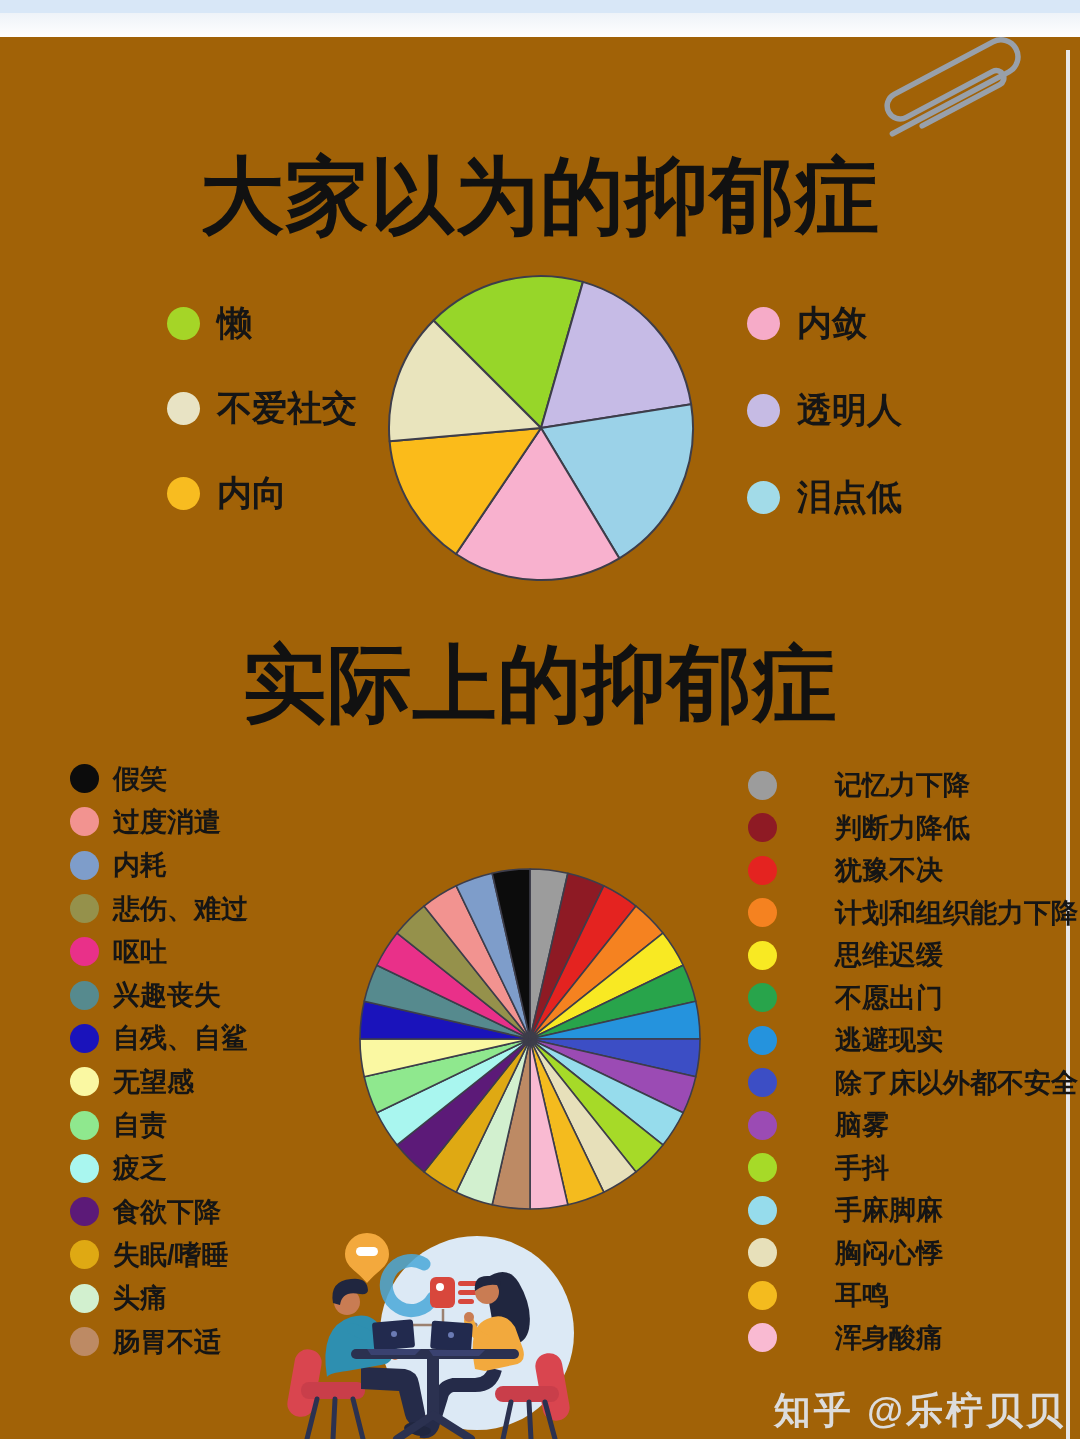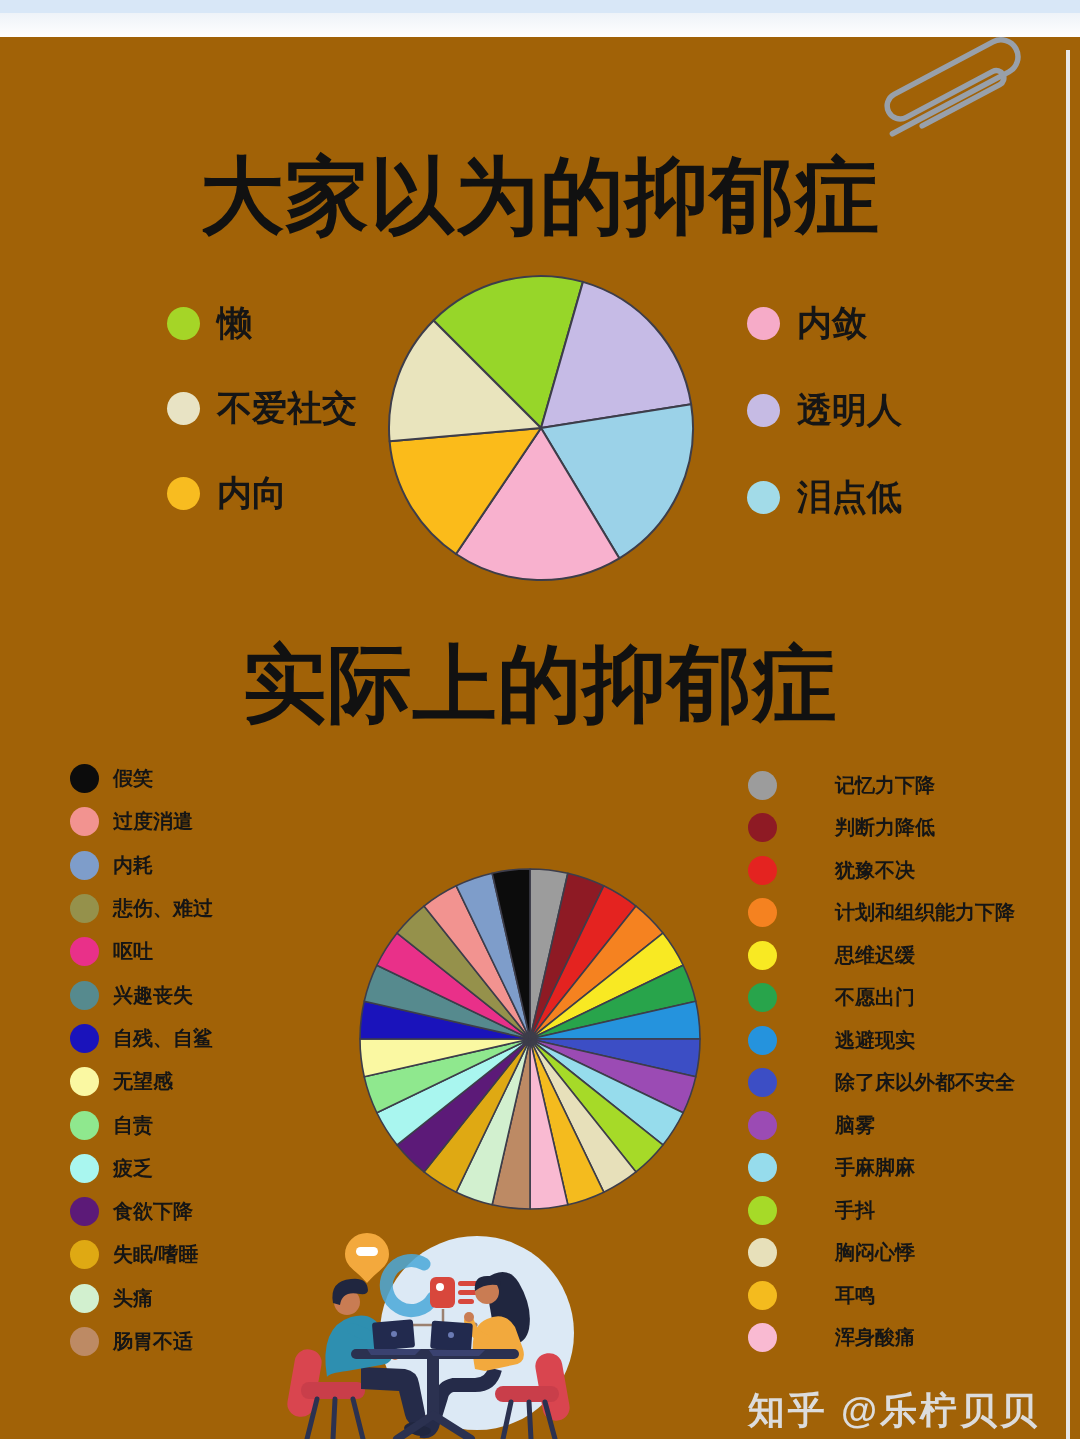--- a/index.html
+++ b/index.html
@@ -13,30 +13,30 @@
   #title1{top:148px;}
   #title2{top:636px;}
   .legend{position:absolute;}
   .legend-row{display:flex;align-items:center;}
   .dot{border-radius:50%;flex:none;}
   .s1 .legend-row{height:85px;}
   .s1 .dot{width:33px;height:33px;margin-right:17px;}
   .s1 .lab{font-size:35px;font-weight:800;color:#151515;}
   .s2 .legend-row{height:43.3px;}
   .s2 .dot{width:29px;height:29px;margin-right:14px;}
-  .s2 .lab{font-size:20px;font-weight:800;color:#151515;white-space:nowrap;}
+  .s2 .lab{font-size:27px;font-weight:800;color:#151515;white-space:nowrap;}
   #legend1-left{left:167px;top:281px;}
   #legend1-right{left:747px;top:280px;font-family:Liberation Serif, serif;}
   #legend1-right .legend-row{height:87px;}
   #legend2-left{left:70px;top:757px;}
   #legend2-right{left:748px;top:764px;}
   #legend2-right .legend-row{height:42.5px;gap:44px;}
   svg.pie{position:absolute;}
   .watermark{position:absolute;left:0;top:1386px;width:1040px;text-align:right;
-             font-size:37px;font-weight:700;color:#dcdcdc;letter-spacing:3px;}
+             font-size:37px;font-weight:700;color:#dcdcdc;letter-spacing:3px;padding-left:26px;}
   .paperclip{position:absolute;left:838px;top:4px;}
   .illus{position:absolute;left:281px;top:1217px;}
 </style>
 </head>
 <body>
 
 <div class="canvas">
   <div class="top-strip"></div>
   <div class="top-fade"></div>
   <div class="edge-right"></div>
@@ -178,26 +178,26 @@
       </div>
       <div class="legend-row">
         <span class="dot" style="background: rgb(60, 78, 197);"></span>
         <span class="lab">除了床以外都不安全</span>
       </div>
       <div class="legend-row">
         <span class="dot" style="background: rgb(155, 75, 180);"></span>
         <span class="lab">脑雾</span>
       </div>
       <div class="legend-row">
+        <span class="dot" style="background: rgb(166, 218, 40);"></span>
+        <span class="lab">手抖</span>
+      </div>
+      <div class="legend-row">
         <span class="dot" style="background: rgb(150, 220, 236);"></span>
         <span class="lab">手麻脚麻</span>
-      </div>
-      <div class="legend-row">
-        <span class="dot" style="background: rgb(166, 218, 40);"></span>
-        <span class="lab">手抖</span>
       </div>
       <div class="legend-row">
         <span class="dot" style="background: rgb(231, 224, 186);"></span>
         <span class="lab">胸闷心悸</span>
       </div>
       <div class="legend-row">
         <span class="dot" style="background: rgb(244, 187, 30);"></span>
         <span class="lab">耳鸣</span>
       </div>
       <div class="legend-row">

